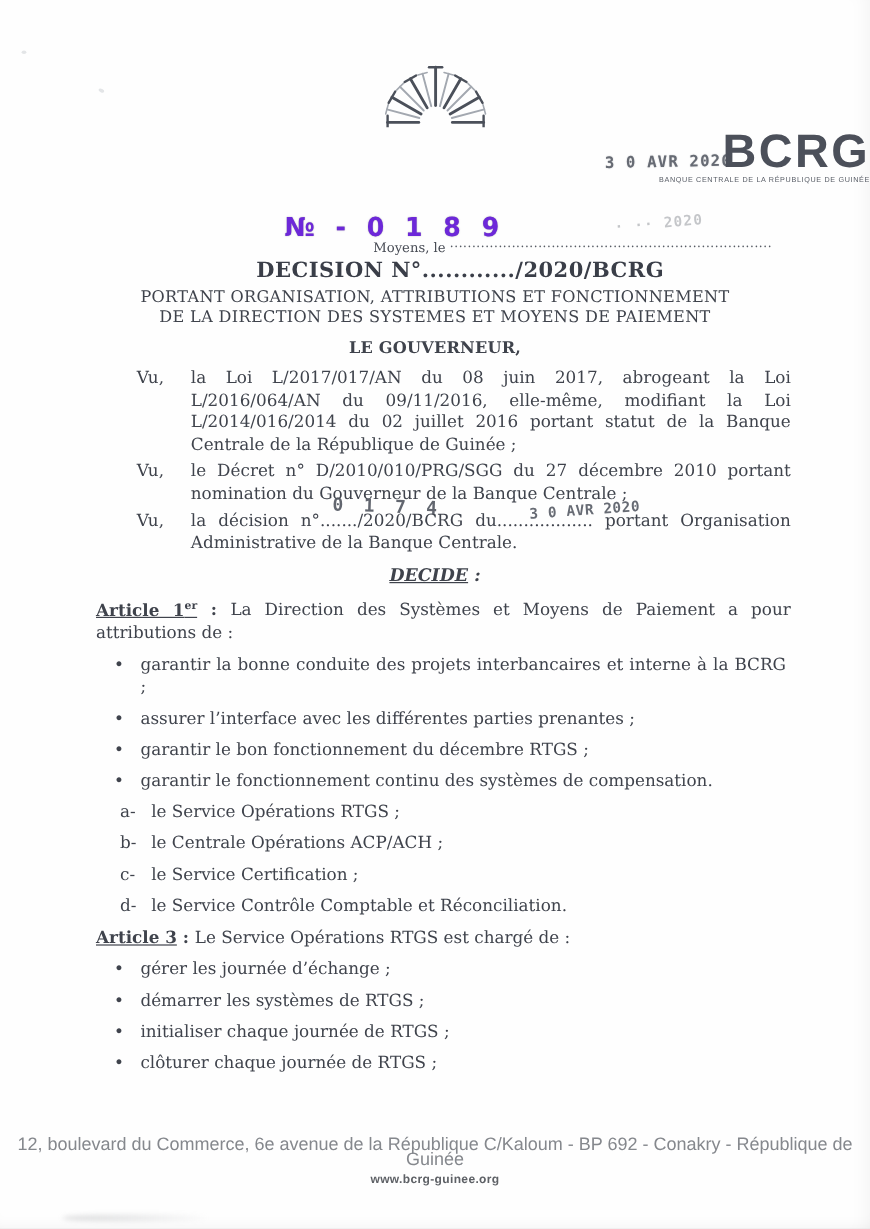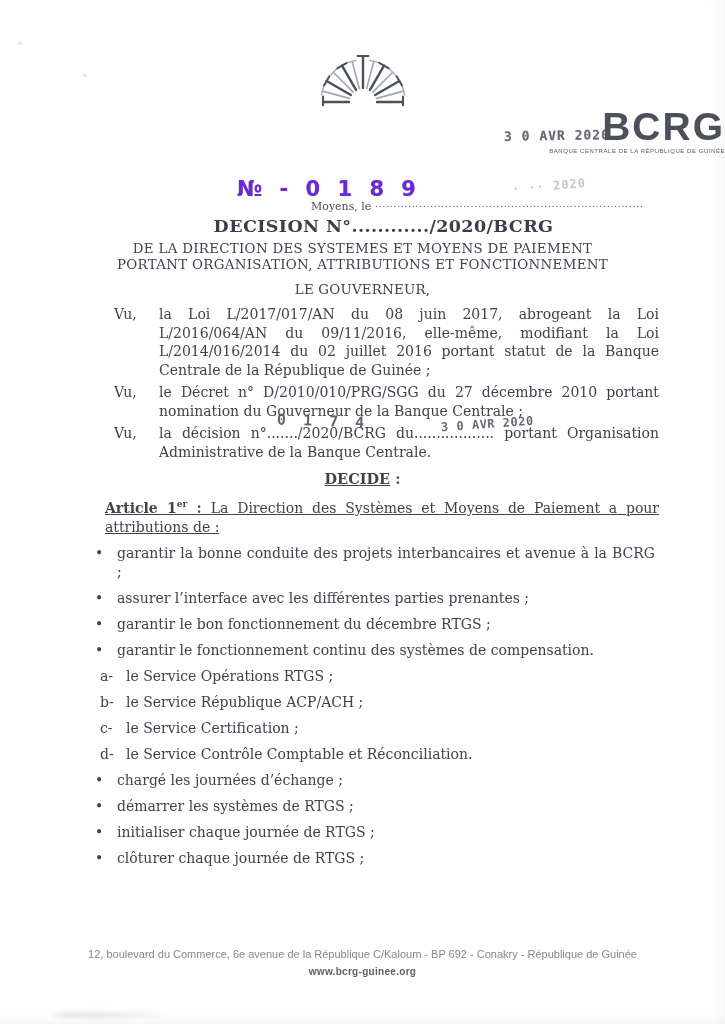--- a/index.html
+++ b/index.html
@@ -55,40 +55,40 @@
     font-size:12px;letter-spacing:.5px;color:#4d525c;opacity:.85;
     transform:rotate(-4deg);white-space:nowrap;
   }
 
   
   .dateline{position:relative;margin-top:44px;height:15px;font-size:11px;color:#474b54;}
   .dateline-inner{position:absolute;left:311px;top:0;white-space:nowrap;}
   .dot-leader{display:inline-block;vertical-align:1px;width:268px;overflow:hidden;white-space:nowrap;font-size:10px;letter-spacing:.5px;color:#565b63;}
   .doc-title{margin-top:3px;text-align:center;font-weight:bold;font-size:17.5px;letter-spacing:.4px;color:#3a3e48;padding-left:42px;}
   .doc-subtitle{margin-top:5px;text-align:center;font-size:13.4px;line-height:16px;letter-spacing:.3px;}
-  .issuer{margin-top:9px;text-align:center;font-weight:normal;font-size:13.4px;letter-spacing:.2px;}
+  .issuer{margin-top:9px;text-align:center;font-weight:bold;font-size:13.4px;letter-spacing:.2px;}
 
   
   .body-block{margin:8px 66px 0 70px;font-size:14px;line-height:18.5px;}
   .preamble-item{display:grid;grid-template-columns:45px 1fr;margin-bottom:4px;margin-left:44px;}
   .preamble-text{text-align:justify;position:relative;}
-  .decide{margin-top:9px;text-align:center;font-weight:bold;font-size:14.5px;}
+  .decide{margin-top:9px;text-align:center;font-weight:bold;font-size:14.5px;font-style:italic;}
   .decide .u{text-decoration:underline;}
-  .article-para{margin:8px 66px 0 105px;font-size:14px;line-height:19px;text-align:justify;text-decoration:underline;}
+  .article-para{margin:8px 66px 0 80px;font-size:14px;line-height:19px;text-align:justify;}
   .art-head{font-weight:bold;text-decoration:underline;}
   .art-head sup{font-size:9px;}
   .b{font-weight:bold;}
   ul.bullets{list-style:none;margin:3px 70px 0 95px;padding:0;font-size:14px;line-height:19px;}
   ul.bullets li{display:grid;grid-template-columns:22px 1fr;margin-top:7px;text-align:justify;}
   ol.lettered{list-style:none;margin:2px 70px 0 100px;padding:0;font-size:14px;line-height:19px;}
   ol.lettered li{display:grid;grid-template-columns:26px 1fr;margin-top:7px;}
 
   
   .footer{position:absolute;left:0;right:0;top:948px;text-align:center;font-family:"Liberation Sans", sans-serif;}
-  .footer-address{font-size:11px;line-height:12.5px;color:#85888d;}
+  .footer-address{font-size:15px;line-height:12.5px;color:#85888d;}
   .footer-site{margin-top:5px;font-size:10px;font-weight:bold;letter-spacing:.3px;color:#5e6166;}
 
   
   .speck{position:absolute;border-radius:50%;background:#c4c7cb;opacity:.45;}
   .speck-a{left:82px;top:74px;width:5px;height:3px;transform:rotate(25deg);}
   .speck-b{left:18px;top:42px;width:4px;height:3px;}
   .smudge{position:absolute;left:52px;bottom:6px;width:120px;height:6px;border-radius:50%;
     background:linear-gradient(90deg, rgba(125,127,132,.28), rgba(190,192,196,.06));
     filter:blur(2px);}
 </style>
@@ -140,22 +140,22 @@
 
   <div class="dateline">
     <div class="dateline-inner">
       <span>Moyens, le</span>
       <span class="dot-leader">........................................................................................................................</span>
     </div>
   </div>
 
   <div class="doc-title">DECISION N°............/2020/BCRG</div>
   <div class="doc-subtitle">
+    <div>PORTANT ORGANISATION, ATTRIBUTIONS ET FONCTIONNEMENT</div>
     <div>DE LA DIRECTION DES SYSTEMES ET MOYENS DE PAIEMENT</div>
-    <div>PORTANT ORGANISATION, ATTRIBUTIONS ET FONCTIONNEMENT</div>
   </div>
   <div class="issuer">LE GOUVERNEUR,</div>
 
   <div class="body-block">
     <div class="preamble-item">
       <span>Vu,</span>
       <span class="preamble-text">la Loi L/2017/017/AN du 08 juin 2017, abrogeant la Loi L/2016/064/AN du 09/11/2016, elle-même, modifiant la Loi L/2014/016/2014 du 02 juillet 2016 portant statut de la Banque Centrale de la République de Guinée ;</span>
     </div>
     <div class="preamble-item">
       <span>Vu,</span>
@@ -174,21 +174,21 @@
   <div class="decide">
     <span class="u">DECIDE</span><span> :</span>
   </div>
 
   <p class="article-para">
     <span class="art-head"><span>Article 1</span><sup>er</sup></span><span class="b"> : </span><span>La Direction des Systèmes et Moyens de Paiement a pour attributions de :</span>
   </p>
   <ul class="bullets">
     <li>
         <span>•</span>
-        <span>garantir la bonne conduite des projets interbancaires et avenue à la BCRG ;</span>
+        <span>garantir la bonne conduite des projets interbancaires et interne à la BCRG ;</span>
       </li>
     <li>
         <span>•</span>
         <span>assurer l’interface avec les différentes parties prenantes ;</span>
       </li>
     <li>
         <span>•</span>
         <span>garantir le bon fonctionnement du décembre RTGS ;</span>
       </li>
     <li>
@@ -197,36 +197,39 @@
       </li>
   </ul>
 
   <ol class="lettered">
     <li>
         <span>a-</span>
         <span>le Service Opérations RTGS ;</span>
       </li>
     <li>
         <span>b-</span>
-        <span>le Service République ACP/ACH ;</span>
+        <span>le Centrale Opérations ACP/ACH ;</span>
       </li>
     <li>
         <span>c-</span>
         <span>le Service Certification ;</span>
       </li>
     <li>
         <span>d-</span>
         <span>le Service Contrôle Comptable et Réconciliation.</span>
       </li>
   </ol>
 
+  <p class="article-para">
+    <span class="art-head"><span>Article 3</span></span><span class="b"> : </span><span>Le Service Opérations RTGS est chargé de :</span>
+  </p>
   <ul class="bullets">
     <li>
         <span>•</span>
-        <span>chargé les journées d’échange ;</span>
+        <span>gérer les journée d’échange ;</span>
       </li>
     <li>
         <span>•</span>
         <span>démarrer les systèmes de RTGS ;</span>
       </li>
     <li>
         <span>•</span>
         <span>initialiser chaque journée de RTGS ;</span>
       </li>
     <li>

